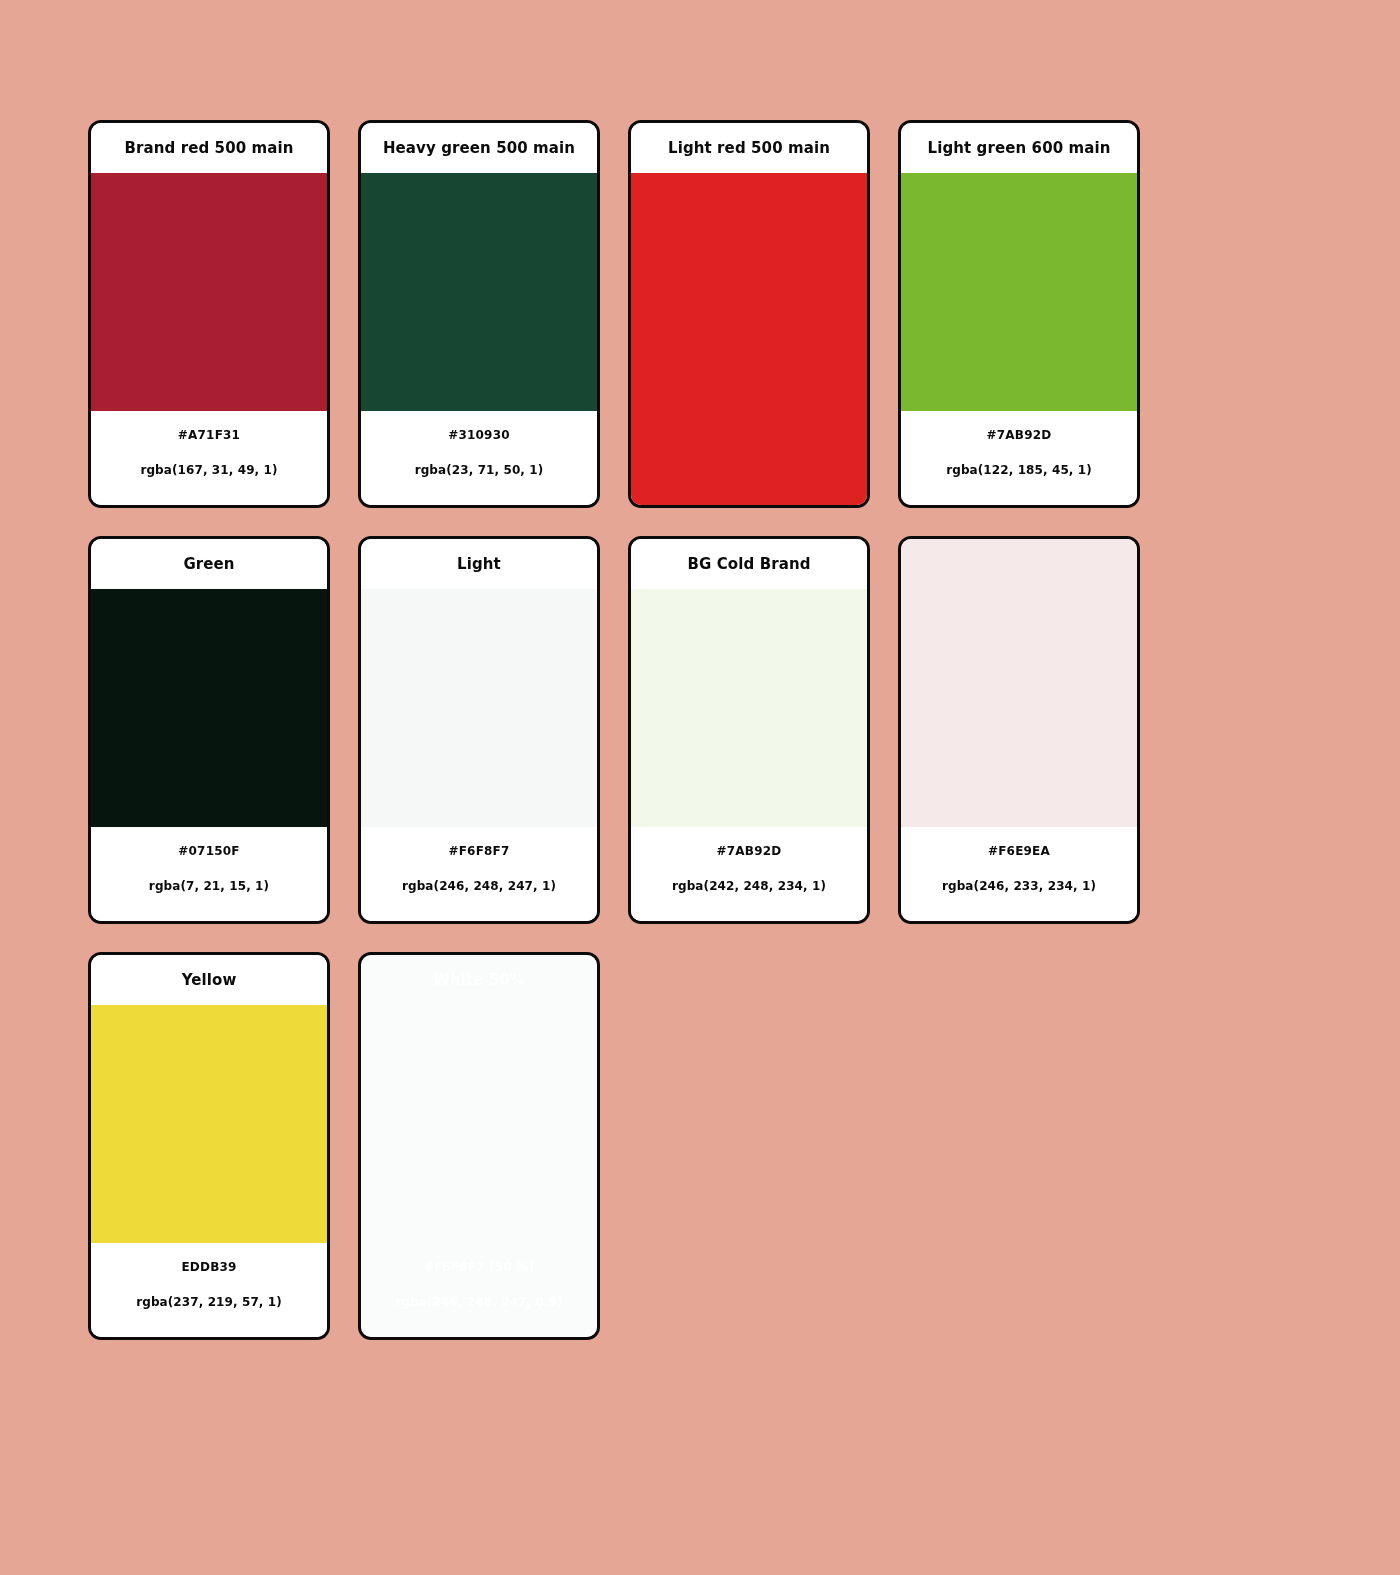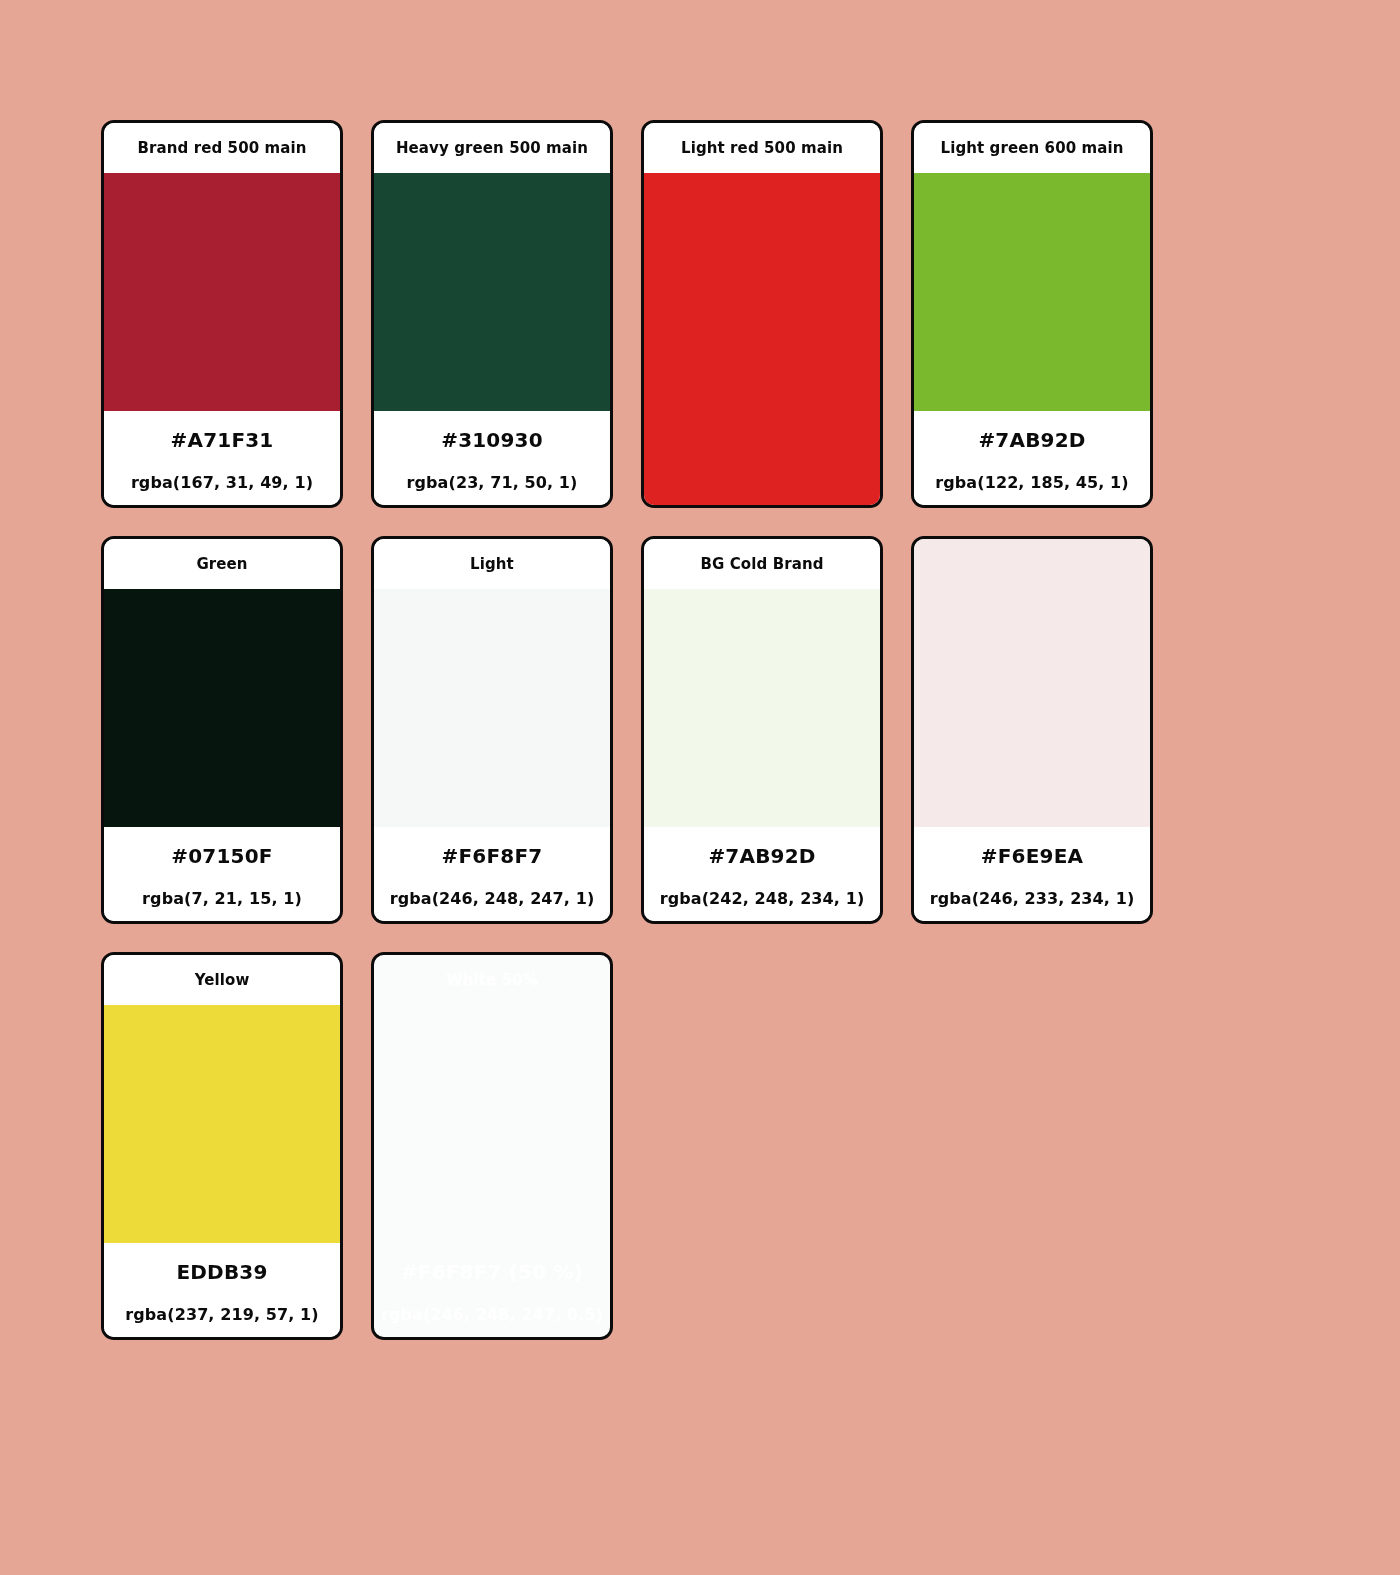--- a/index.html
+++ b/index.html
@@ -9,21 +9,21 @@
   body {
     width: 1400px;
     height: 1575px;
     background: #E5A695;
     font-family: "DejaVu Sans", "Liberation Sans", sans-serif;
     overflow: hidden;
   }
 
   #palette-grid {
     position: absolute;
-    left: 101px;
+    left: 88px;
     top: 120px;
     width: 1196px;
     display: grid;
     grid-template-columns: repeat(4, 242px);
     column-gap: 74px;
     row-gap: 76px;
     gap: 28px;
   }
 
   .swatch-card {
@@ -64,29 +64,29 @@
     background: #FFFFFF;
     display: flex;
     flex-direction: column;
     align-items: center;
     justify-content: flex-start;
     padding-top: 17px;
     box-sizing: border-box;
   }
 
   .hex-value {
-    font-size: 20px;
+    font-size: 12px;
     font-weight: bold;
     color: #0B0B0B;
     letter-spacing: 0.2px;
   }
 
   .rgba-value {
     margin-top: 21px;
-    font-size: 16px;
+    font-size: 12px;
     font-weight: bold;
     color: #0B0B0B;
     letter-spacing: 0.1px;
   }
 
   
   .swatch-card.translucent .card-header,
   .swatch-card.translucent .card-footer {
     background: rgba(246, 248, 247, 0.5);
   }

